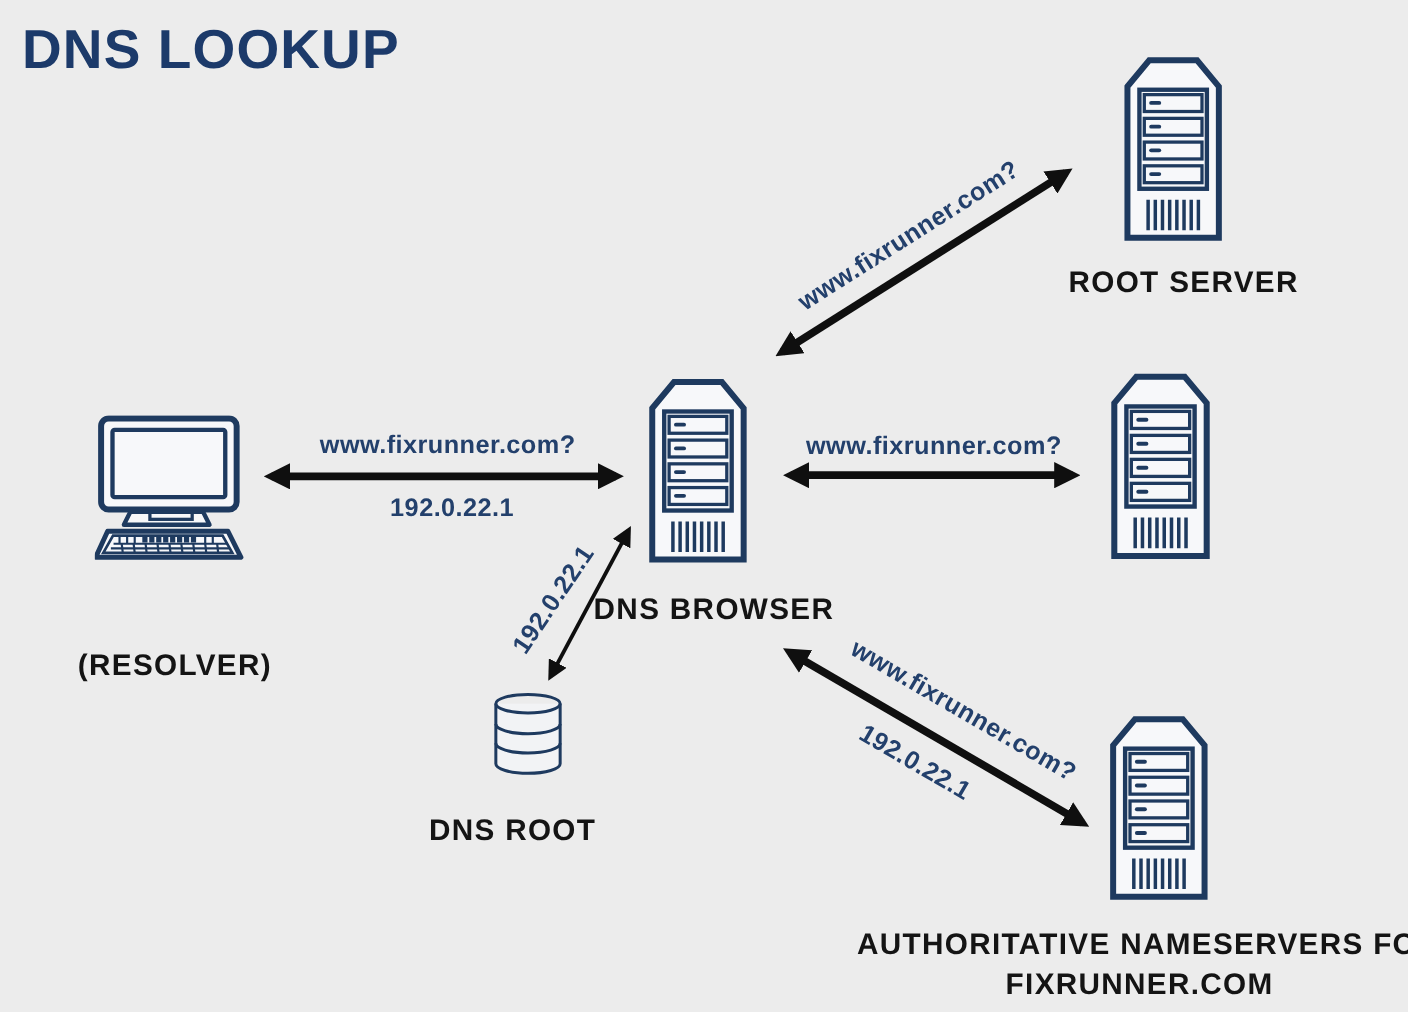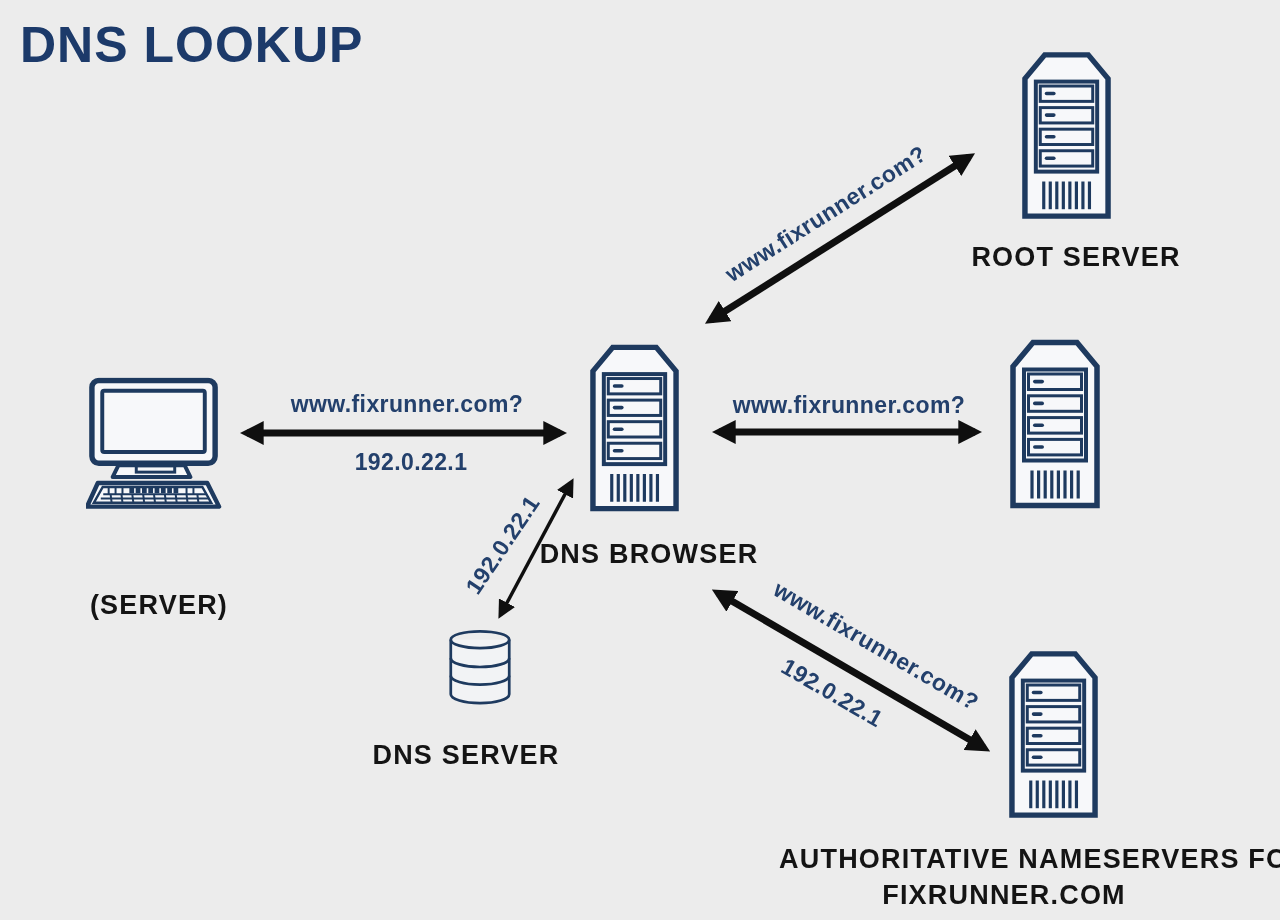--- a/index.html
+++ b/index.html
@@ -149,31 +149,31 @@
     </svg>
 
   <svg class="icon" style="left:1007px;top:648px" width="93" height="174" viewBox="0 0 94 172">
       <use href="#sym-server"></use>
     </svg>
 
   <svg class="icon" style="left:447px;top:629px" width="66" height="76" viewBox="0 0 66 78">
       <use href="#sym-db"></use>
     </svg>
 
-  <div class="node-label" style="left:159px;top:605px">(SERVER)</div>
+  <div class="node-label" style="left:159px;top:605px">(RESOLVER)</div>
 
   <div class="node-label" style="left:649px;top:554px">DNS BROWSER</div>
 
   <div class="node-label" style="left:1076px;top:257px">ROOT SERVER</div>
 
 
-  <div class="node-label" style="left:466px;top:755px">DNS SERVER</div>
+  <div class="node-label" style="left:466px;top:755px">DNS ROOT</div>
 
   <div class="node-label" style="left:1044px;top:859px">AUTHORITATIVE NAMESERVERS FOR</div>
-  <div class="node-label" style="left:1004px;top:895px">FIXRUNNER.COM</div>
+  <div class="node-label" style="left:1036px;top:895px">FIXRUNNER.COM</div>
 
   <div class="arrow-label" style="left:407px;top:404px">www.fixrunner.com?</div>
   <div class="arrow-label" style="left:411px;top:462px">192.0.22.1</div>
 
   <div class="arrow-label rot" style="left:826px;top:214px;transform:translate(-50%,-50%) rotate(-32.4deg)">www.fixrunner.com?</div>
 
   <div class="arrow-label" style="left:849px;top:405px">www.fixrunner.com?</div>
 
   <div class="arrow-label rot" style="left:503px;top:545px;transform:translate(-50%,-50%) rotate(-56deg)">192.0.22.1</div>
 

